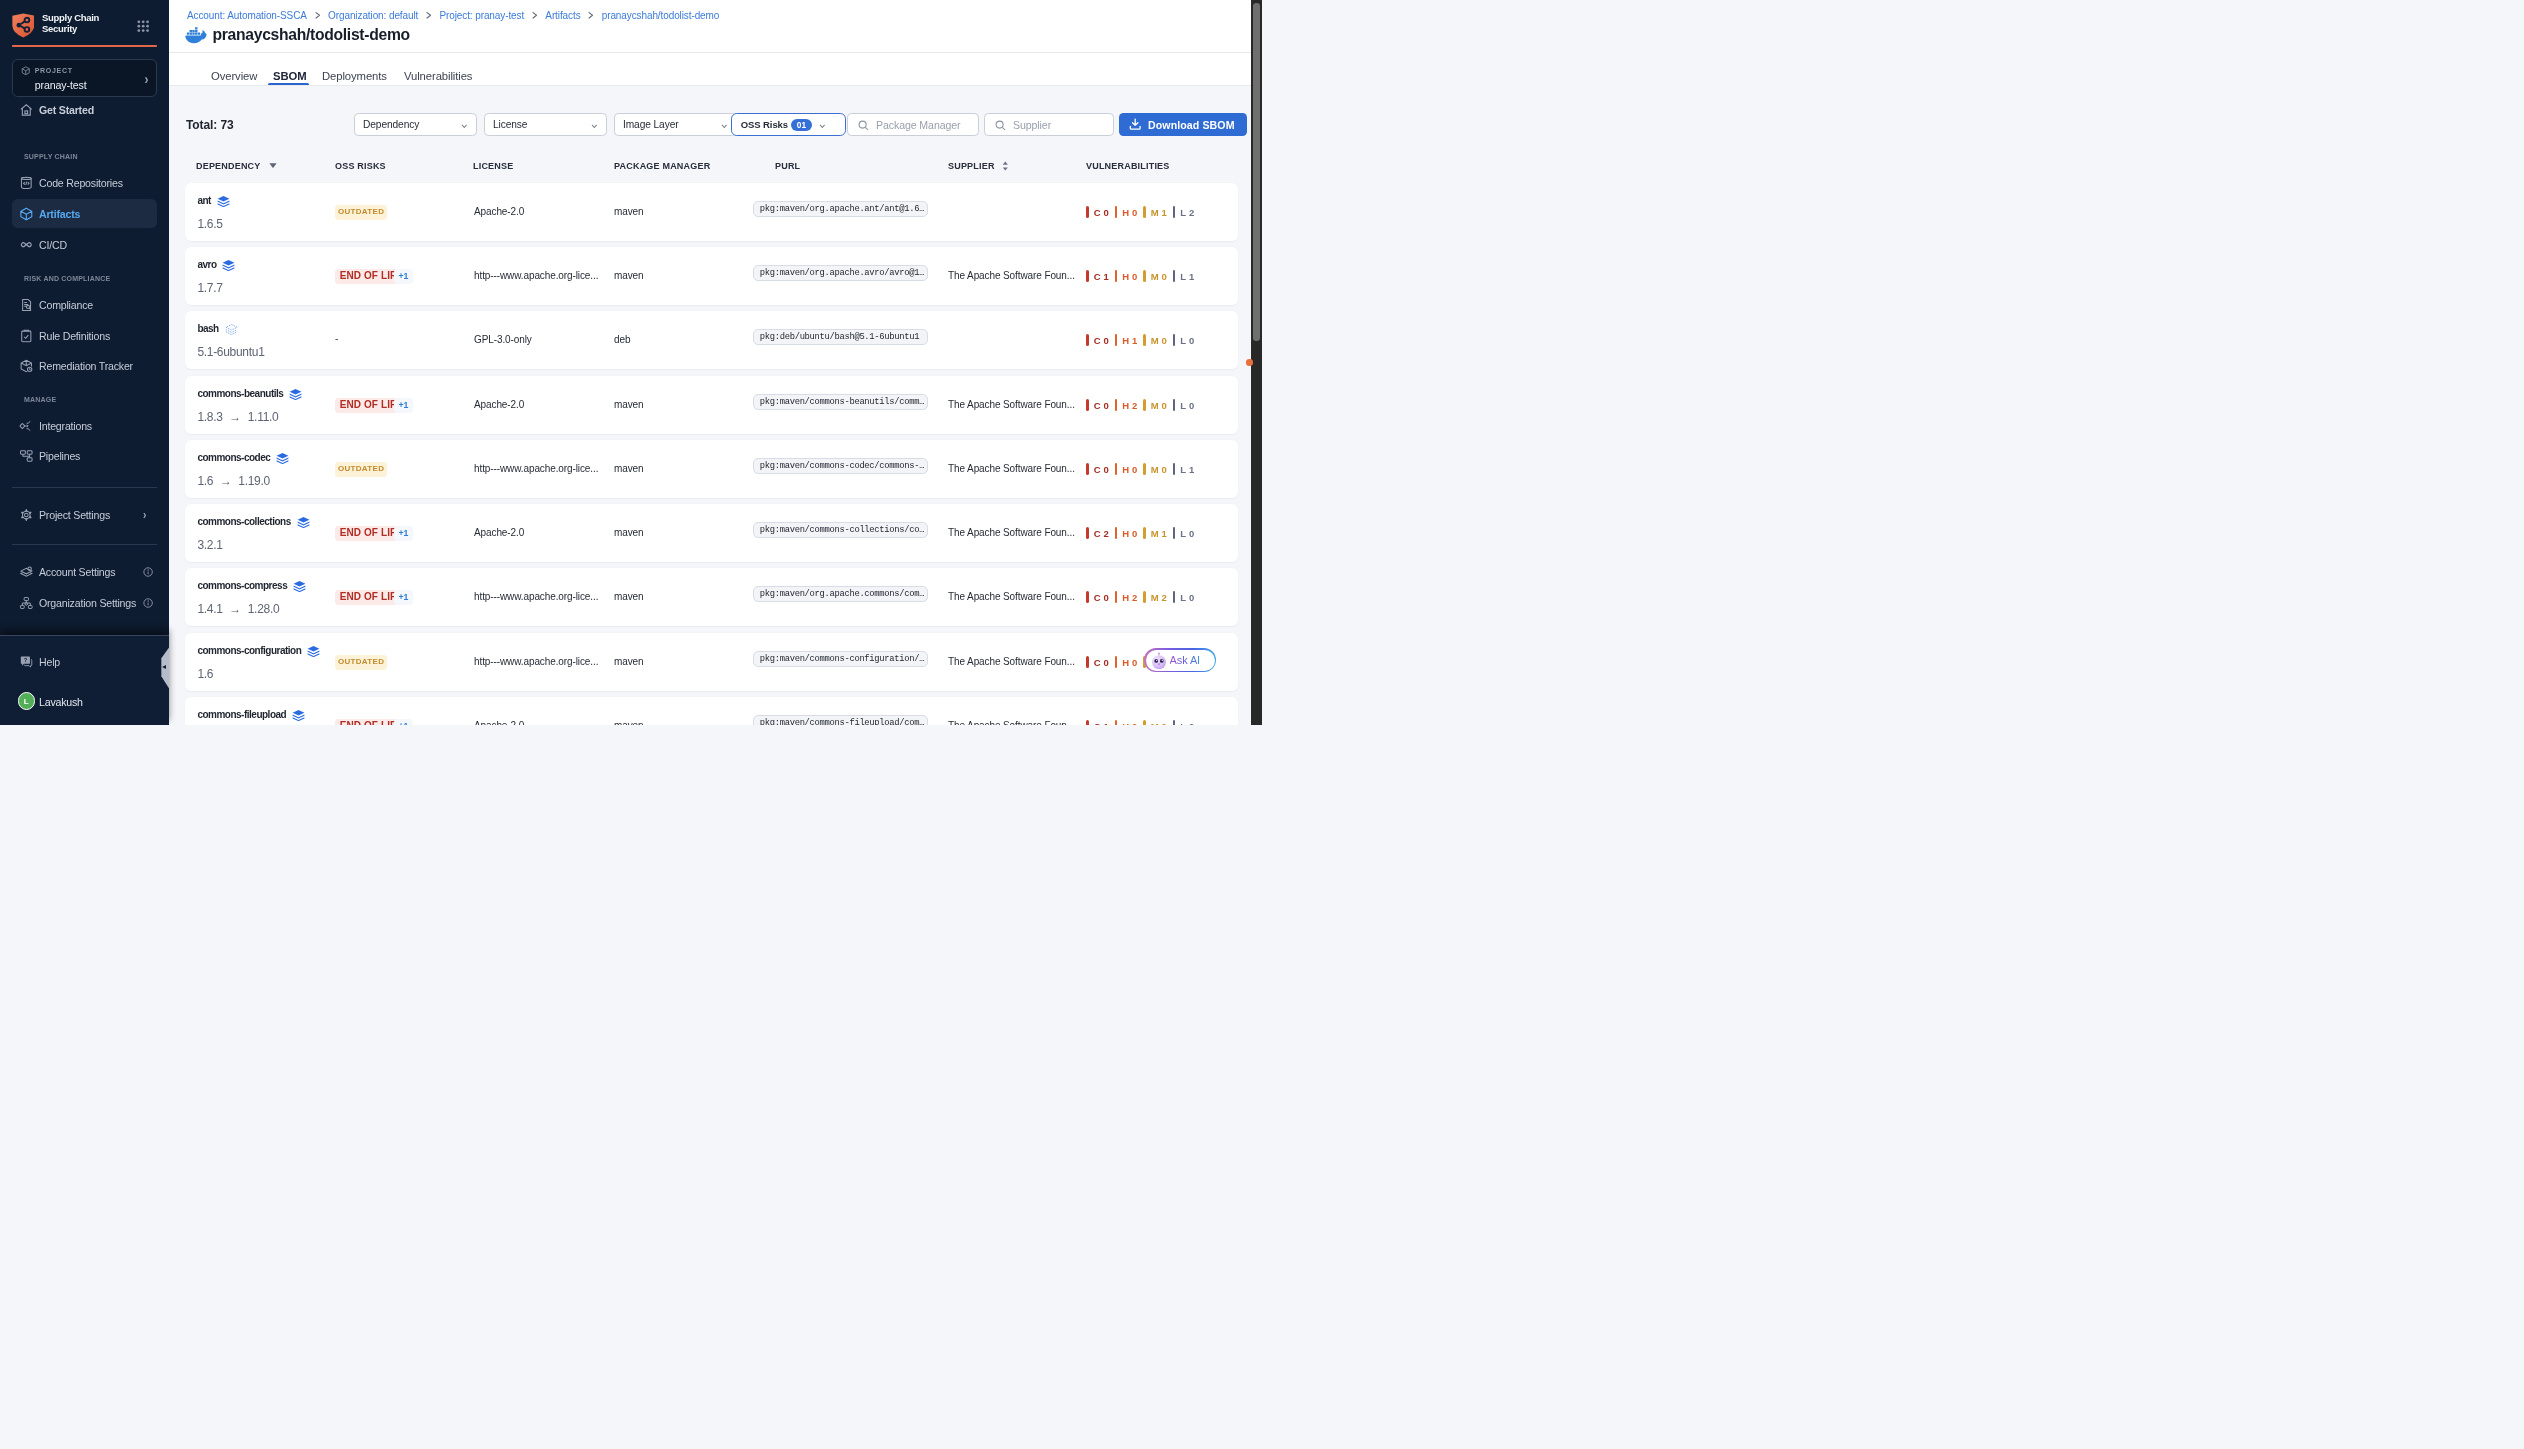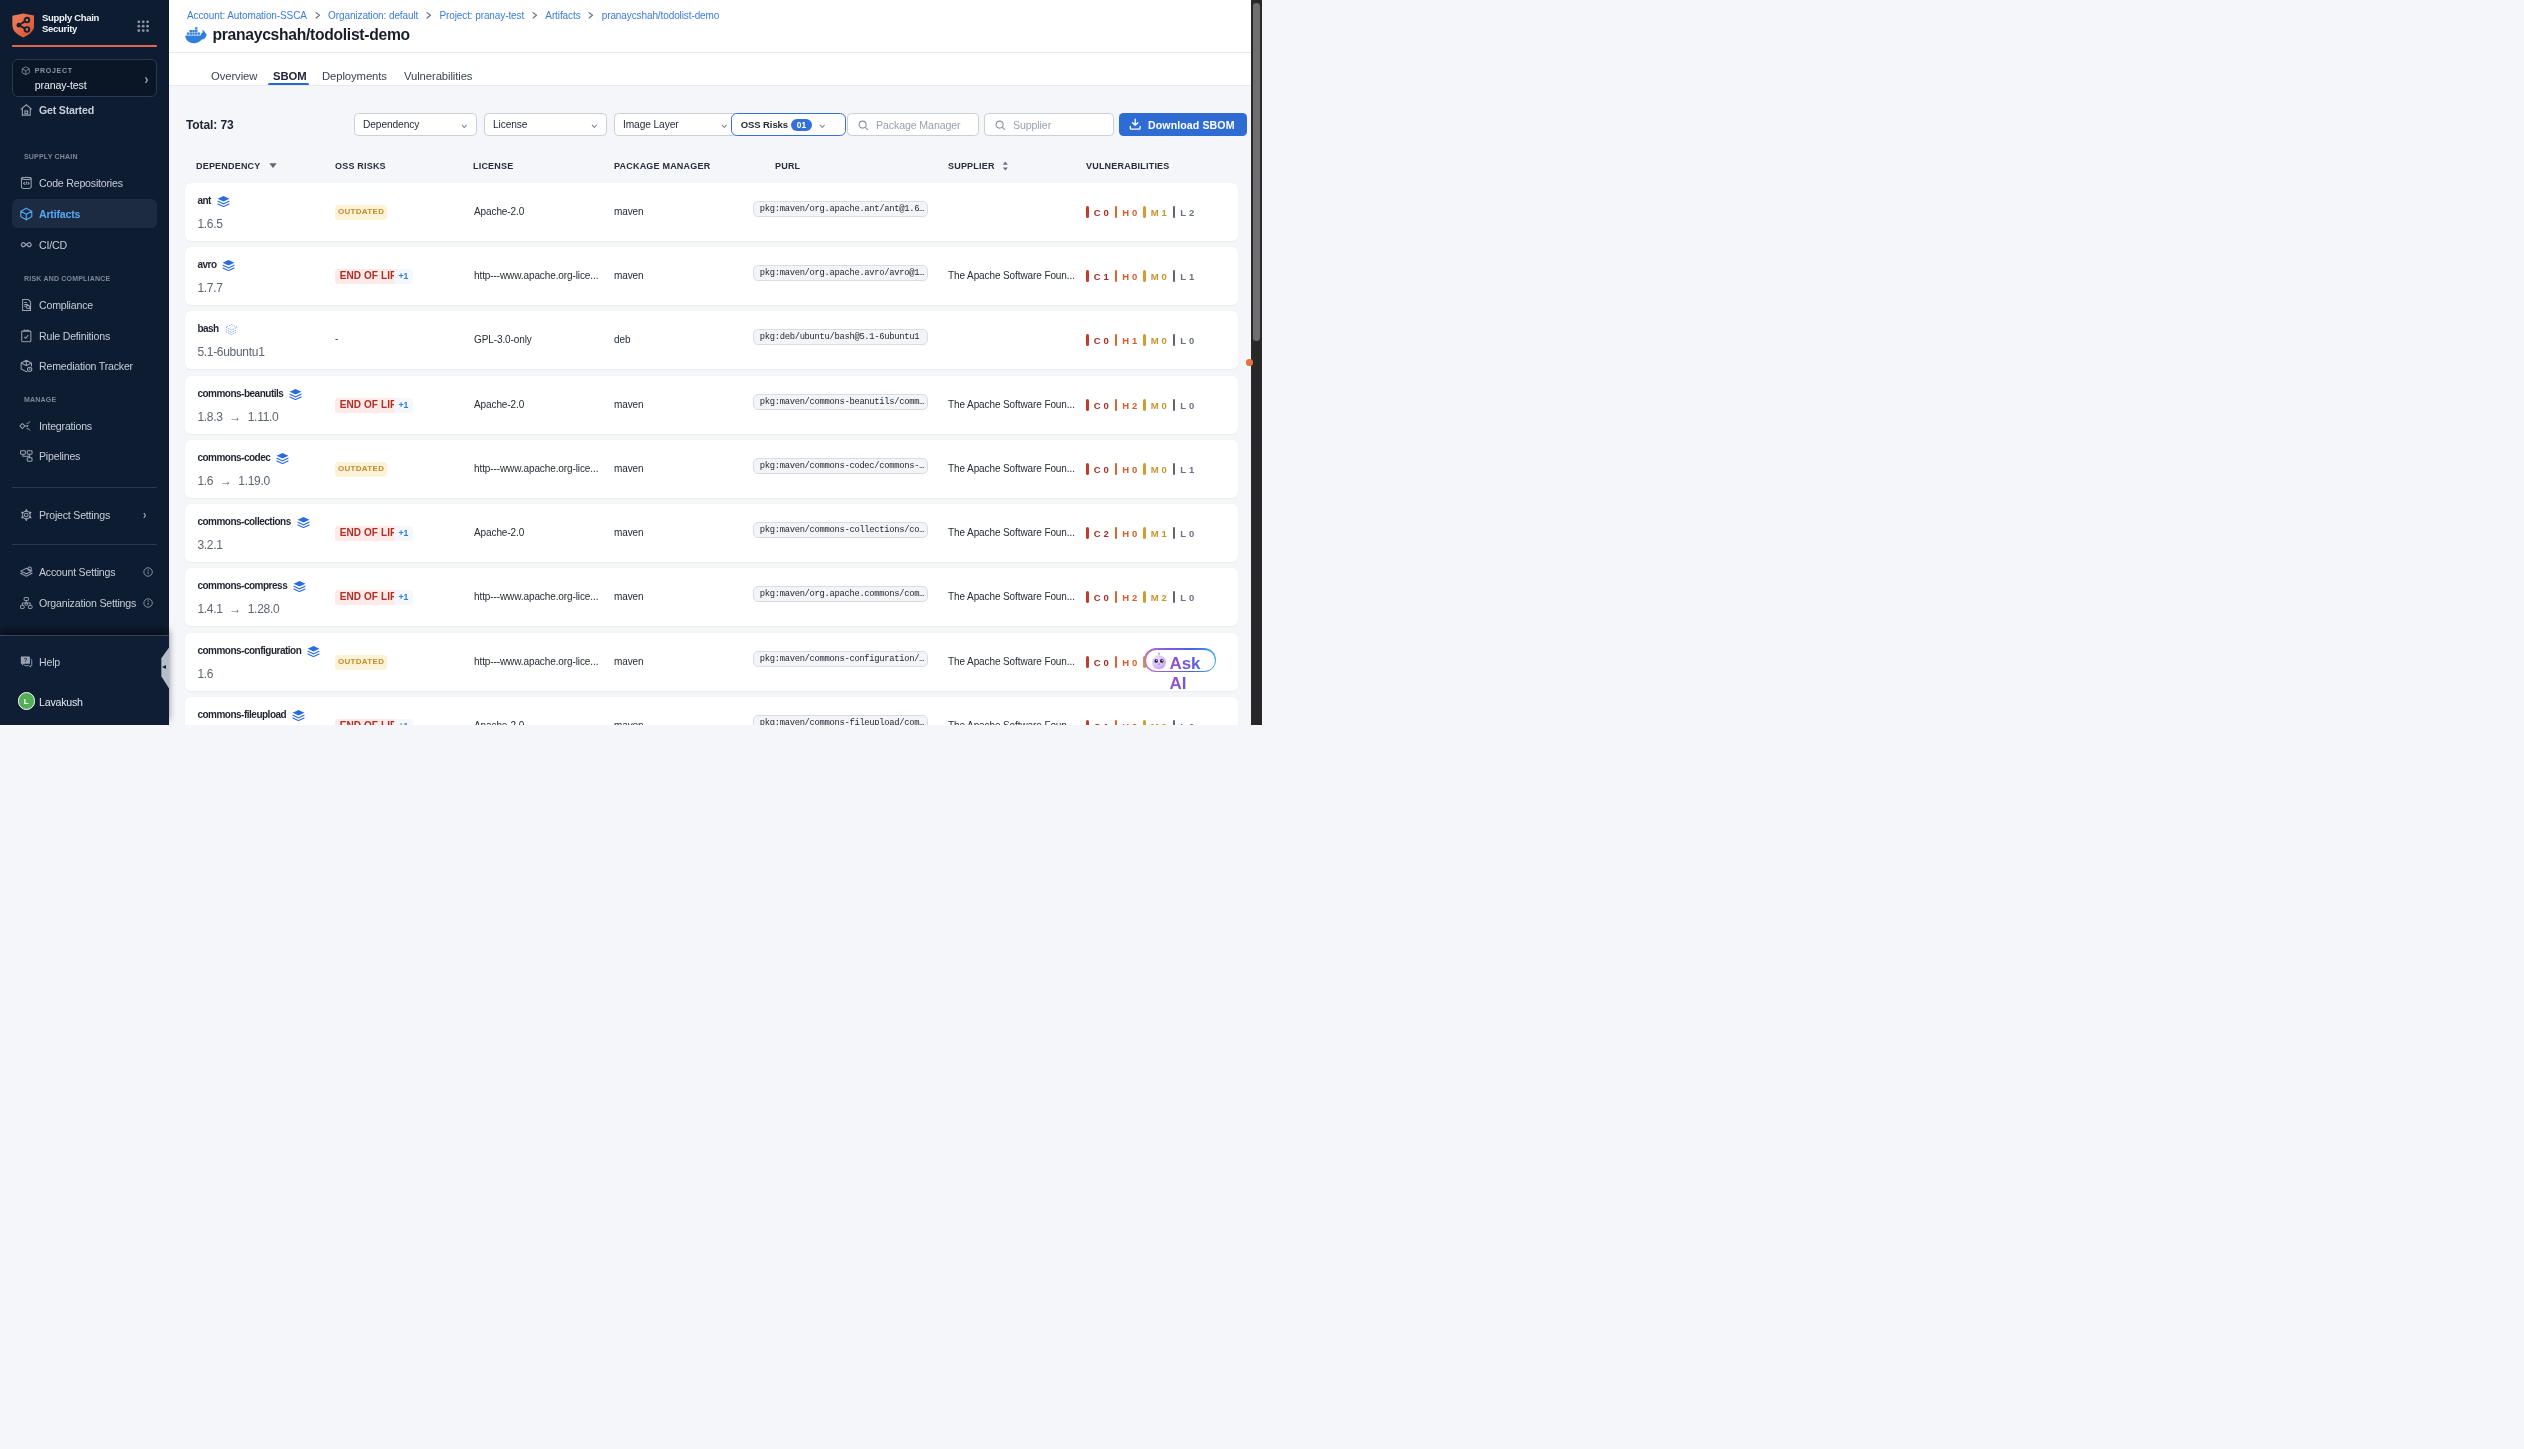--- a/index.html
+++ b/index.html
@@ -76,21 +76,21 @@
 .c-c .vb { background:#c43a2c; } .c-c .vt { color:#a32d22; }
 .c-h .vb { background:#e2622c; } .c-h .vt { color:#d95b28; }
 .c-m .vb { background:#d29c2e; } .c-m .vt { color:#c8952c; }
 .c-l .vb { background:#5d6480; } .c-l .vt { color:#6a7187; }
 
 #scrollstrip { position:absolute; left:1251px; top:0; width:11px; height:725px; background:#282828; z-index:8; }
 #scrollthumb { position:absolute; left:2.2px; top:2.9px; width:6.6px; height:338px; background:#6f6f6f; border-radius:3.3px; }
 #odot { position:absolute; left:1246px; top:359px; width:6.6px; height:6.6px; border-radius:50%; background:#e8703d; z-index:9; }
 #askai { position:absolute; left:1144px; top:648px; width:72px; height:24px; border-radius:12.4px; background:linear-gradient(90deg,#c873bd,#7b5ede,#4a63e2,#3fa9e8); padding:1.5px; z-index:9; }
 #askai .inner { width:100%; height:100%; border-radius:11px; background:#fff; position:relative; }
-#askai .atxt { position:absolute; left:24px; top:4.4px; font-size:17px; font-weight:bold; background:linear-gradient(90deg,#a04fc8,#5b5bd8,#3f8fd8); -webkit-background-clip:text; background-clip:text; color:transparent; }
+#askai .atxt { position:absolute; left:24px; top:4.4px; font-size:11px; font-weight:normal; background:linear-gradient(90deg,#a04fc8,#5b5bd8,#3f8fd8); -webkit-background-clip:text; background-clip:text; color:transparent; }
 #askai svg { position:absolute; left:5.8px; top:2.9px; }
 </style>
 </head>
 <body>
 <div id="sidebar">
   <div id="sb-head"></div>
     <div id="sb-orange"></div>
     <div id="sb-headc">
     <svg id="sb-logo" width="22.6" height="25" viewBox="0 0 31 34">
       <defs>

